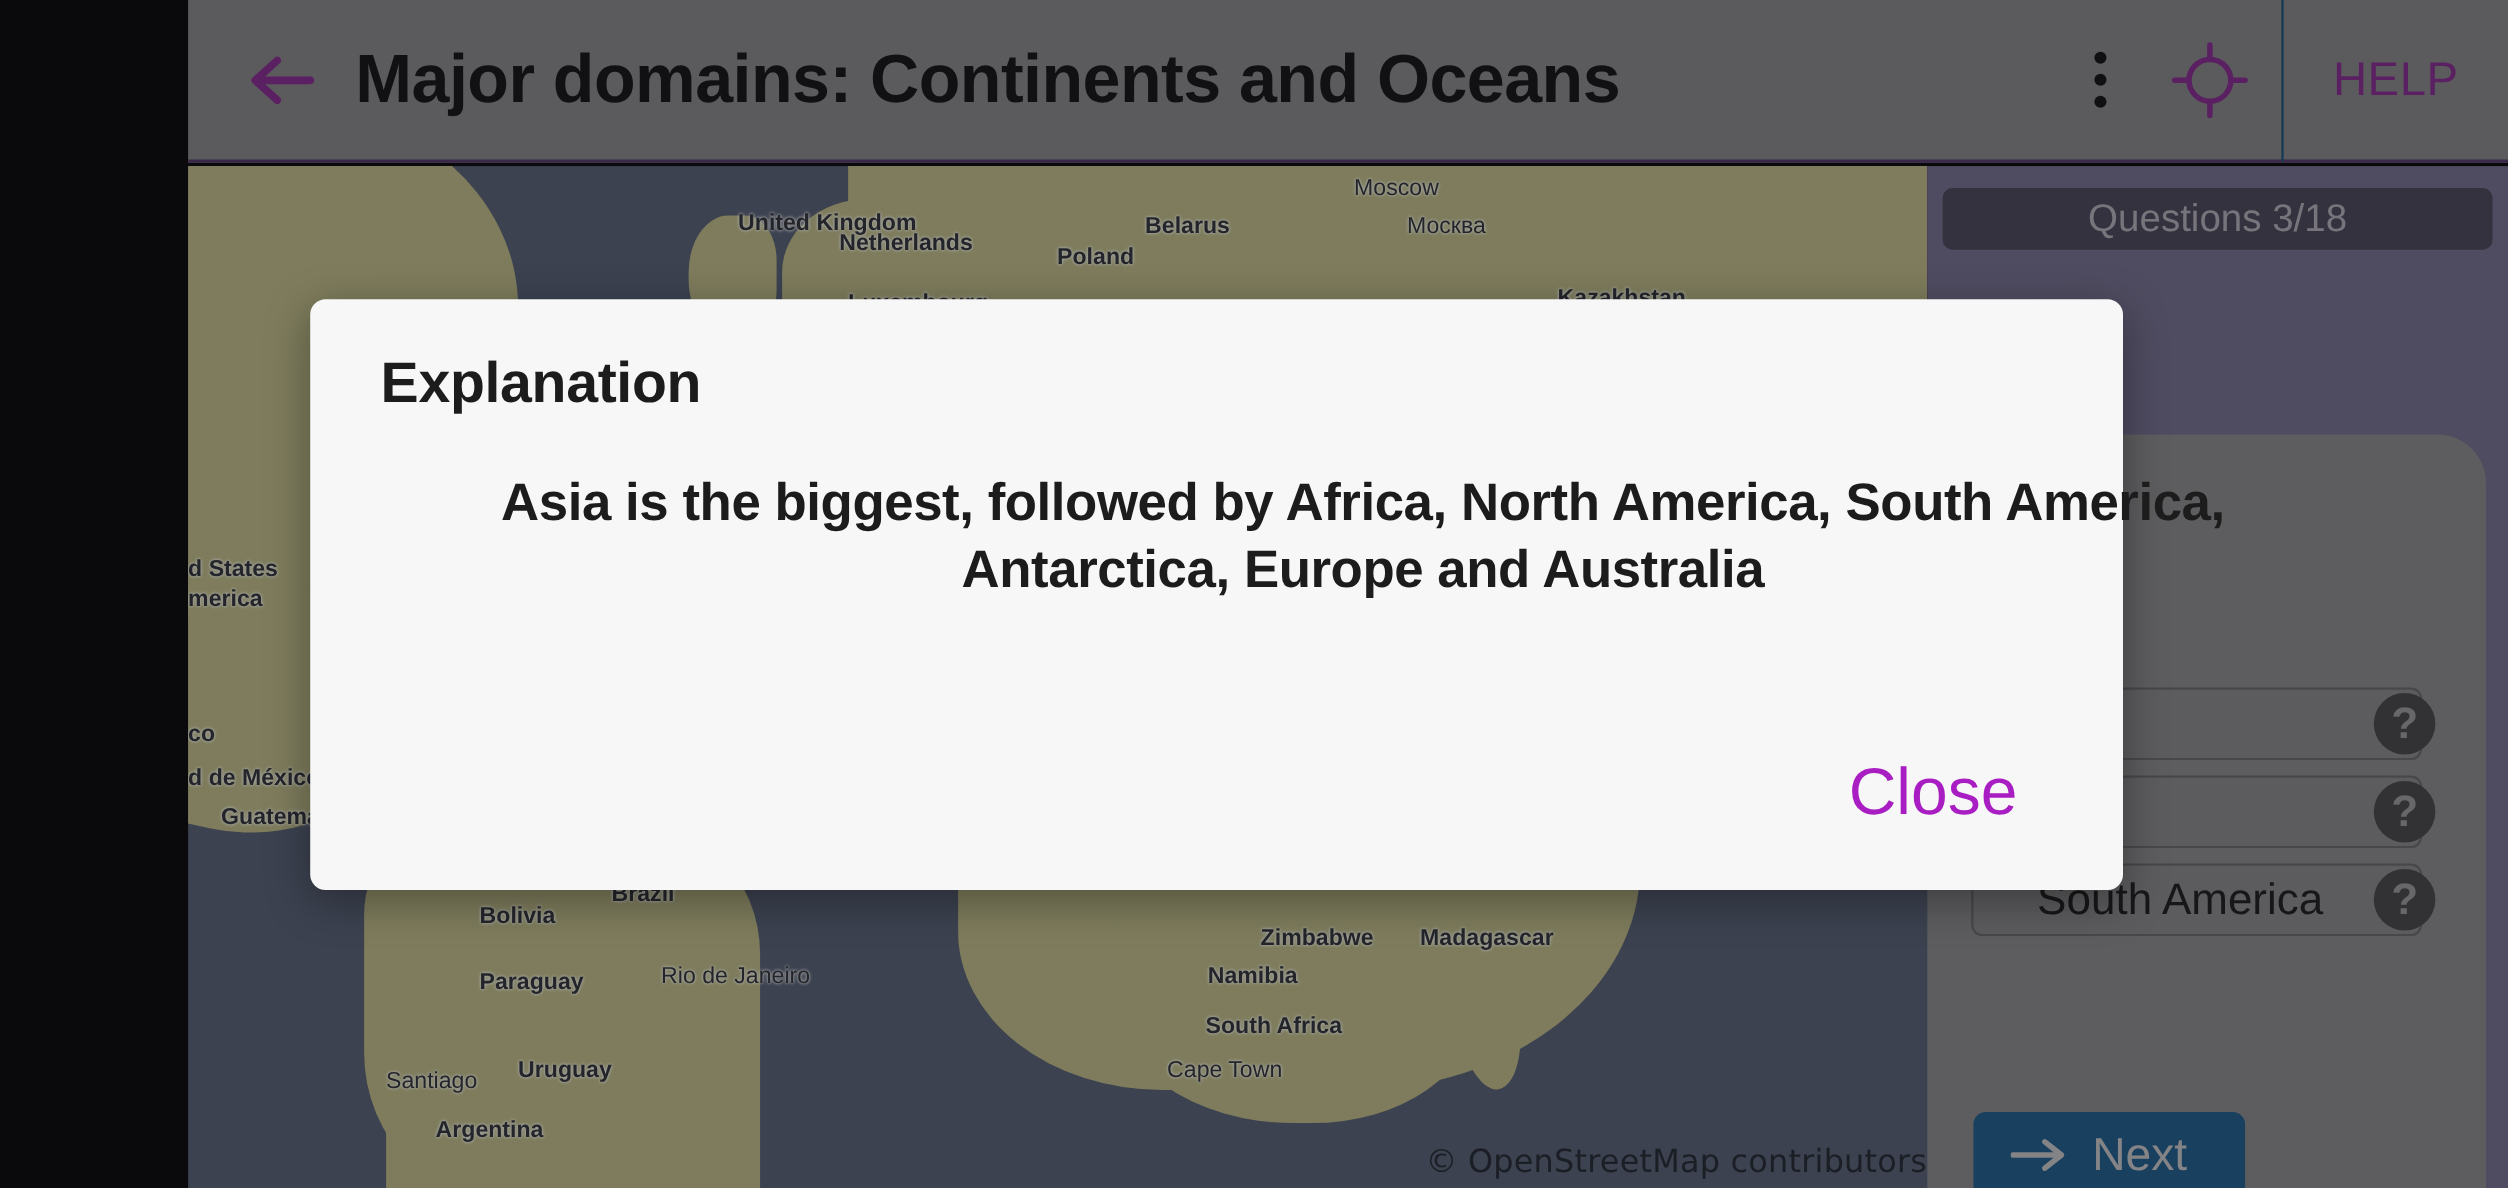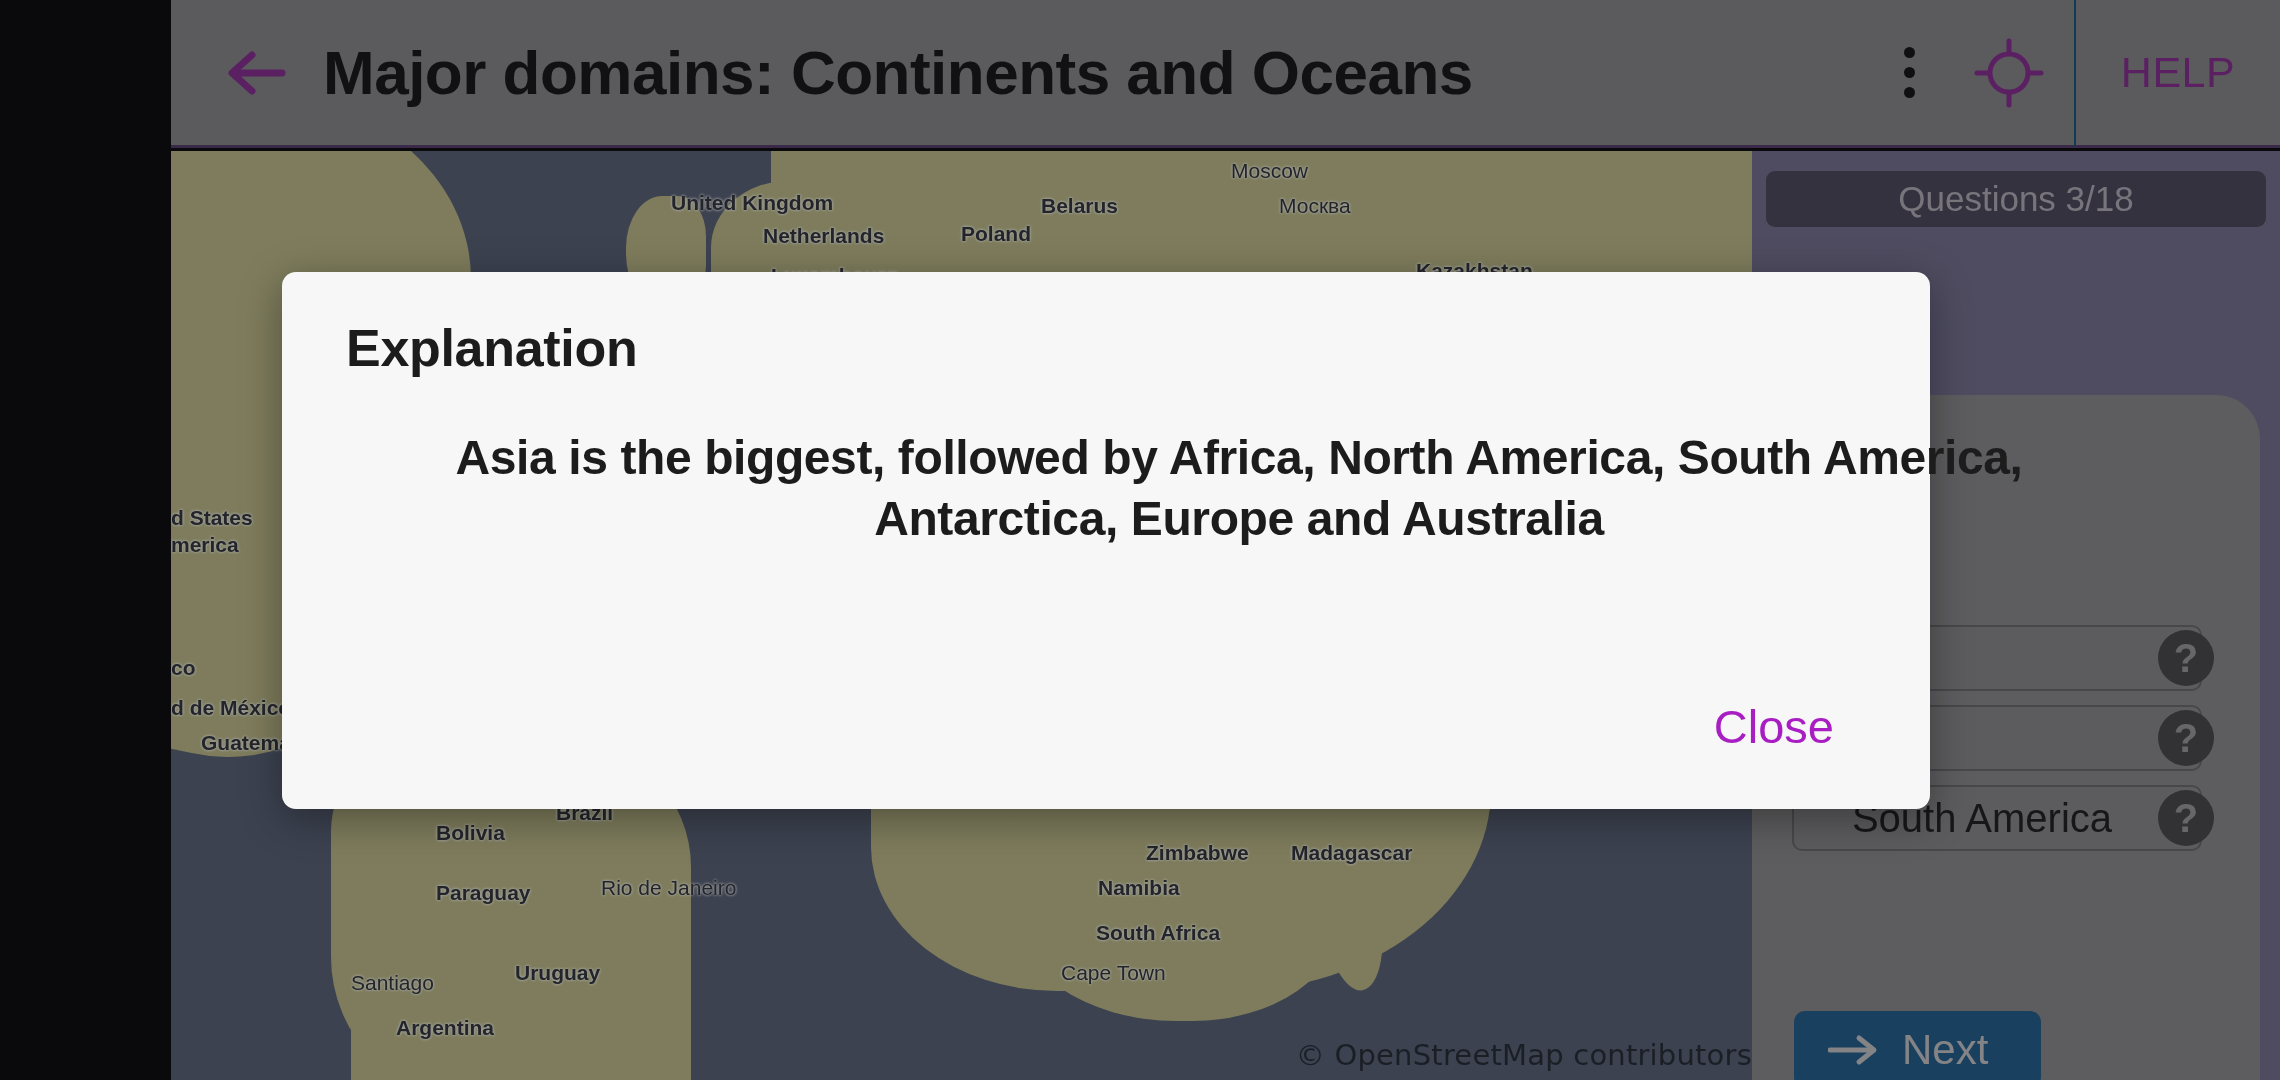--- a/index.html
+++ b/index.html
@@ -144,21 +144,21 @@
     font-size: 52px; font-weight: 700; color: #1c1c1c;
     letter-spacing: -0.3px;
   }
   .dlg-body {
     position: absolute; left: 62px; top: 155px; width: 1790px;
     font-size: 48px; font-weight: 700; color: #1c1c1c;
     line-height: 1.28; letter-spacing: -0.4px; text-align: center;
   }
   .dlg-close {
     position: absolute; right: 96px; bottom: 55px;
-    font-size: 47px; font-weight: 500; color: #a81ec2;
+    font-size: 60px; font-weight: 500; color: #a81ec2;
     cursor: pointer; background: none; border: none;
     font-family: "Liberation Sans", sans-serif;
   }
 </style>
 </head>
 <body>
 
 <div id="screen">
 
   <div class="left-gutter"></div>
@@ -179,39 +179,39 @@
     <div class="landmass" style="left:560px; top:200px; width:1090px; height:300px; border-radius: 14% 8% 14% 20%;"></div>
 
     <div class="landmass" style="left:700px; top:360px; width:620px; height:480px; border-radius: 12% 16% 42% 30%;"></div>
     <div class="landmass" style="left:840px; top:640px; width:330px; height:230px; border-radius: 18% 25% 45% 50%;"></div>
     <div class="landmass" style="left:1150px; top:690px; width:60px; height:150px; border-radius: 50% 40% 60% 45%; transform: rotate(-12deg);"></div>
 
     <div class="landmass" style="left:1430px; top:330px; width:210px; height:230px; border-radius: 8% 10% 50% 35%;"></div>
 
     <div id="map-labels">
         <div class="land-lbl bold" style="left: 500px; top: 40px;">United Kingdom</div>
-        <div class="land-lbl bold" style="left: 592px; top: 73px; text-align: center;">Netherlands</div>
+        <div class="land-lbl bold" style="left: 592px; top: 58px; text-align: center;">Netherlands</div>
         <div class="land-lbl bold" style="left: 600px; top: 113px;">Luxembourg</div>
         <div class="land-lbl bold" style="left: 705px; top: 135px;">Slovakia</div>
         <div class="land-lbl bold" style="left: 790px; top: 71px;">Poland</div>
         <div class="land-lbl bold" style="left: 870px; top: 43px;">Belarus</div>
         <div class="land-lbl bold" style="left: 895px; top: 135px;">Ukraine</div>
         <div class="land-lbl" style="left: 1060px; top: 8px;">Moscow</div>
         <div class="land-lbl" style="left: 1060px; top: 43px; padding-left: 48px;">Москва</div>
         <div class="land-lbl bold" style="left: 1245px; top: 108px;">Kazakhstan</div>
         <div class="land-lbl bold" style="left: 0px; top: 355px;">d States</div>
         <div class="land-lbl bold" style="left: 0px; top: 382px;">merica</div>
         <div class="land-lbl bold" style="left: 0px; top: 505px;">co</div>
         <div class="land-lbl bold" style="left: 0px; top: 545px;">d de México</div>
         <div class="land-lbl bold" style="left: 30px; top: 580px;">Guatema</div>
         <div class="land-lbl bold" style="left: 265px; top: 670px;">Bolivia</div>
         <div class="land-lbl bold" style="left: 385px; top: 650px;">Brazil</div>
         <div class="land-lbl bold" style="left: 265px; top: 730px;">Paraguay</div>
         <div class="land-lbl" style="left: 430px; top: 725px;">Rio de Janeiro</div>
-        <div class="land-lbl bold" style="left: 300px; top: 810px; margin-left: 44px;">Uruguay</div>
+        <div class="land-lbl bold" style="left: 300px; top: 810px;">Uruguay</div>
         <div class="land-lbl" style="left: 180px; top: 820px;">Santiago</div>
         <div class="land-lbl bold" style="left: 225px; top: 865px;">Argentina</div>
         <div class="land-lbl bold" style="left: 975px; top: 690px;">Zimbabwe</div>
         <div class="land-lbl bold" style="left: 890px; top: 725px; margin-left: 37px;">Namibia</div>
         <div class="land-lbl bold" style="left: 925px; top: 770px;">South Africa</div>
         <div class="land-lbl" style="left: 890px; top: 810px;">Cape Town</div>
         <div class="land-lbl bold" style="left: 1120px; top: 690px;">Madagascar</div>
       </div>
 
     <div class="osm-credit">© OpenStreetMap contributors</div>

